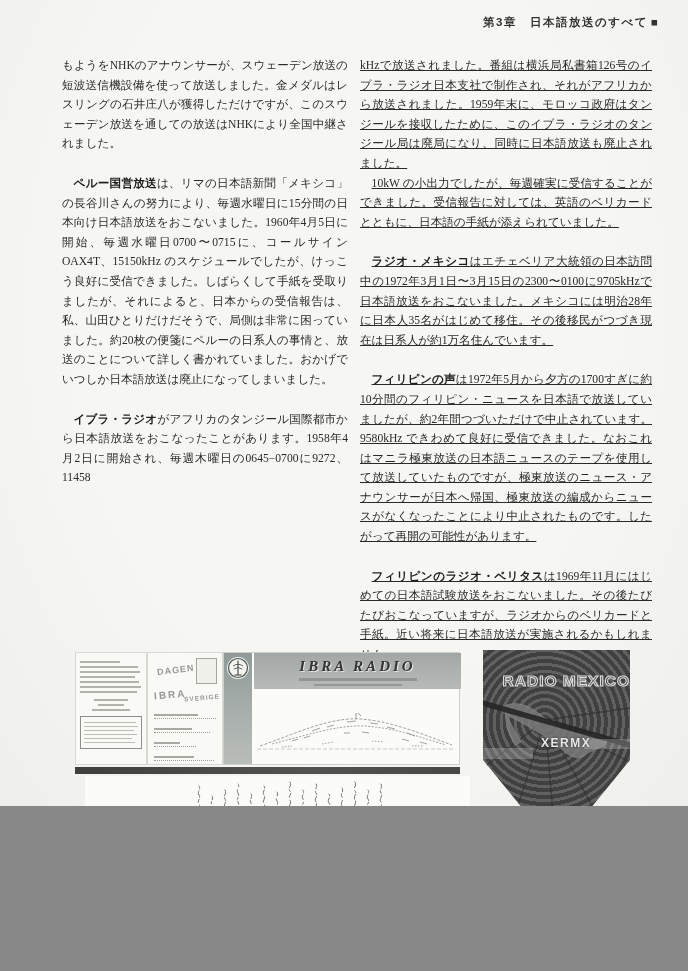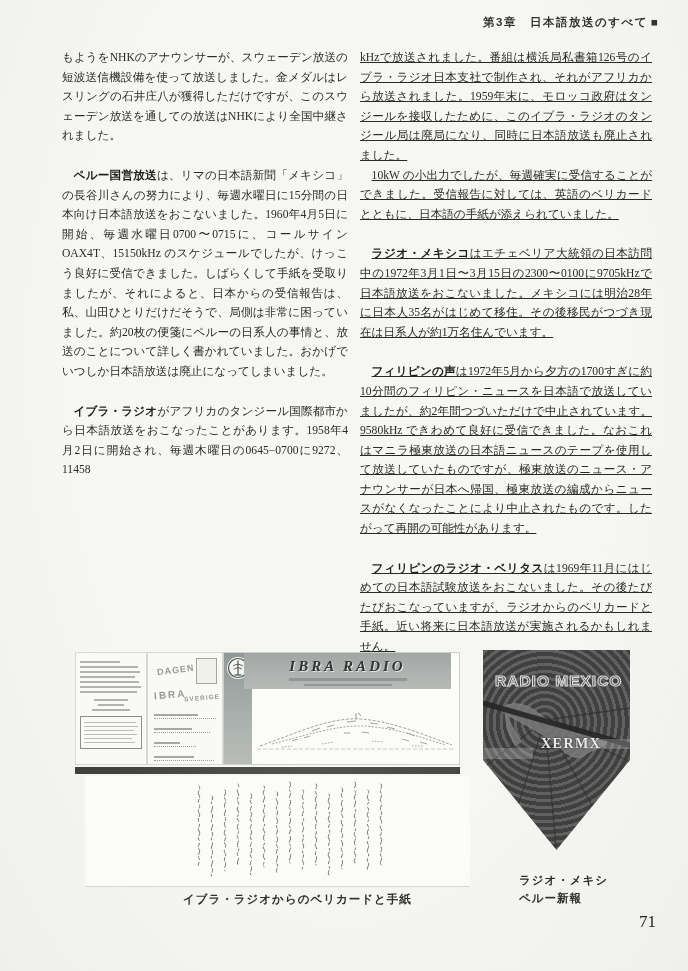--- a/index.html
+++ b/index.html
@@ -1,37 +1,37 @@
 <!DOCTYPE html>
 <html><head>
 <meta charset="utf-8">
 <style>
   html,body{margin:0;padding:0;background:#888;}
   .page{
     position:relative;
-    width:688px;height:971px;
+    width:688px;height:806px;
     margin:0 auto;
     background:radial-gradient(ellipse at 50% 38%, #f6f6f3 55%, #efefeb 100%);
     overflow:hidden;
     font-family:"Liberation Serif","DejaVu Serif",serif;
     color:#2a2a2a;
   }
   
   .chapter-head{
     position:absolute;top:15px;right:30px;
     font-family:"Liberation Sans","DejaVu Sans",sans-serif;
     font-weight:bold;font-size:11.5px;letter-spacing:1.5px;color:#333;
   }
   .chapter-head .sq{margin-left:3px;letter-spacing:0;}
   
   .col{position:absolute;top:40px;text-align:justify;font-size:11.6px;line-height:19.6px;}
   .col-left{left:62px;width:286px;}
   .col-right{left:360px;width:292px;text-decoration:underline;}
   .col p{margin:19px 0 0 0;}
-  .col p:first-child{margin-top:8px;}
+  .col p:first-child{margin-top:16px;}
   .col p.no-gap{margin-top:0;}
   .col p.indent{text-indent:1em;}
   .lead{
     font-family:"Liberation Sans","DejaVu Sans",sans-serif;
     font-weight:bold;color:#1d1d1d;
   }
   
   .qsl-photo{position:absolute;left:75px;top:652px;width:395px;height:238px;}
   .panel{position:absolute;background:#f9f9f6;border:1px solid #d9d9d4;box-sizing:border-box;}
   .typed-letter{left:0;top:0;width:72px;height:113px;padding:5px 4px;}
@@ -44,21 +44,21 @@
   .pm{position:absolute;font-family:"Liberation Sans","DejaVu Sans",sans-serif;color:#98989a;font-weight:bold;}
   .pm-dagen{left:9px;top:12px;font-size:9px;transform:rotate(-7deg);letter-spacing:1px;}
   .pm-ibra{left:6px;top:36px;font-size:10px;transform:rotate(-5deg);letter-spacing:2px;}
   .pm-sverige{left:36px;top:41px;font-size:6.5px;transform:rotate(-5deg);letter-spacing:1px;}
   .addr-line{position:absolute;left:6px;height:9px;border-bottom:1px dotted #9d9d98;}
   .addr-line .tline{margin-top:5px;height:2px;background:#a9a9a4;}
   
   .qsl-card{left:148px;top:0;width:237px;height:113px;background:#fcfcf9;border:1px solid #cfcfca;}
   .card-band{position:absolute;left:0;top:0;width:28px;height:111px;background:linear-gradient(180deg,#8f9a98,#a8afac 55%,#b9bdb9);}
   .ibra-logo{position:absolute;left:3px;top:4px;width:22px;height:22px;background:#f4f4f0;border-radius:50%;}
-  .card-head{position:absolute;left:20px;top:0;width:207px;height:36px;background:linear-gradient(180deg,#a2a7a6,#b7bab7);text-align:center;}
+  .card-head{position:absolute;left:30px;top:0;width:207px;height:36px;background:linear-gradient(180deg,#a2a7a6,#b7bab7);text-align:center;}
   .card-title{
     margin-top:5px;
     font-family:"Liberation Serif","DejaVu Serif",serif;
     font-style:italic;font-weight:bold;font-size:15px;letter-spacing:3px;color:#343434;
     text-shadow:1px 1px 0 #e6e6e2;
   }
   .sub-bar{height:2.5px;background:#878e8c;opacity:.75;margin:3px auto 0 auto;}
   .card-art{position:absolute;left:28px;top:36px;width:207px;height:75px;background:#fbfbf8;}
   
   .sep-bar{position:absolute;left:0;top:115px;width:385px;height:7px;background:linear-gradient(90deg,#3f3f3d,#525250 60%,#484846);}
@@ -70,30 +70,30 @@
   }
   .cap-qsl{left:183px;top:892px;}
   
   .pennant{
     position:absolute;left:483px;top:650px;width:147px;height:200px;
     clip-path:polygon(0 0,100% 0,100% 55%,50% 100%,0 55%);
     background:repeating-radial-gradient(circle at 42% 36%, #616161 0 3px, #404040 3px 7px);
   }
   .pennant svg{position:absolute;left:0;top:0;}
   .pennant-title{
-    position:absolute;left:12px;top:22px;width:100%;text-align:left;
+    position:absolute;left:0;top:22px;width:100%;text-align:right;
     font-family:"Liberation Sans","DejaVu Sans",sans-serif;
     font-weight:bold;font-size:15.5px;letter-spacing:1px;
     color:rgba(70,70,70,0.25);
     -webkit-text-stroke:1.1px #dcdcdc;
   }
   .pennant-call{
     position:absolute;left:58px;top:86px;
-    font-family:Liberation Serif, serif;
-    font-weight:bold;font-size:14px;letter-spacing:1.5px;color:#e9e9e9;
+    font-family:Liberation Sans, sans-serif;
+    font-weight:bold;font-size:12px;letter-spacing:1.5px;color:#e9e9e9;
     text-shadow:0 0 2px #222;
   }
   .light-band{position:absolute;background:rgba(200,200,200,0.30);}
   .cap-pennant{left:519px;top:871px;line-height:18px;}
   
   .page-number{position:absolute;left:639px;top:912px;font-size:17px;color:#222;font-family:"Liberation Serif","DejaVu Serif",serif;}
 </style>
 </head>
 <body>
 

